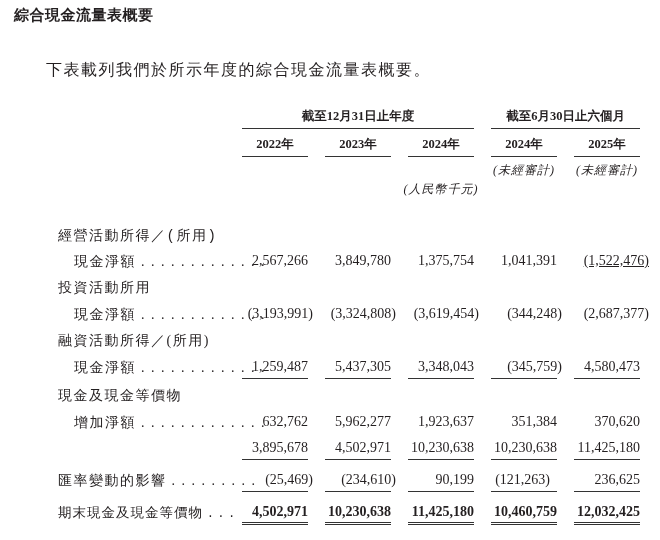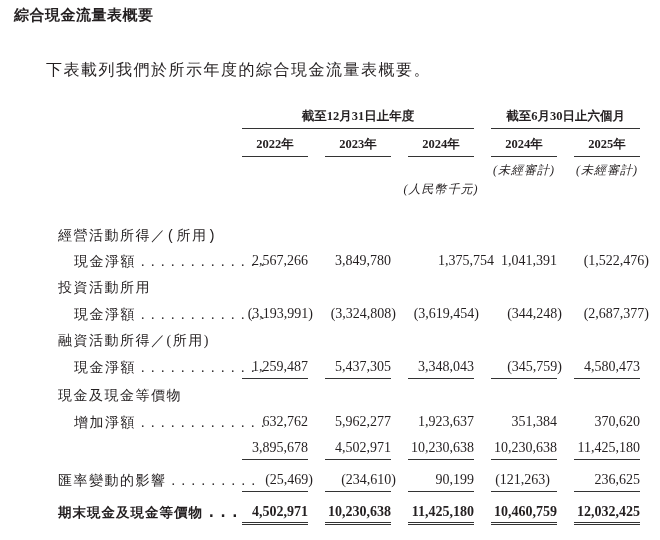--- a/index.html
+++ b/index.html
@@ -10,21 +10,21 @@
   .intro { position:absolute; left:46px; top:60px; font-size:16px; letter-spacing:1.5px; }
   .grp { position:absolute; top:108px; font-size:12.5px; font-weight:bold; text-align:center;
          border-bottom:1px solid #333; padding-bottom:3px; font-family:"Liberation Serif", serif; }
   .yr { position:absolute; top:136px; width:66px; font-size:12.5px; font-weight:bold; text-align:center;
         border-bottom:1px solid #333; padding-bottom:3px; }
   .unaud { position:absolute; top:162px; width:66px; font-size:12px; font-style:italic; text-align:center; letter-spacing:1px; }
   .unit { position:absolute; top:181px; left:400px; width:82px; font-size:12px; font-style:italic; text-align:center; letter-spacing:1px; }
   .row { position:absolute; left:0; width:660px; height:24px; font-size:14px; }
   .lbl { position:absolute; left:58px; top:3px; letter-spacing:1.5px; white-space:nowrap; }
   .lbl.sub { left:74px; }
-  .lbl.bold { font-weight:bold; font-family:"DejaVu Sans", sans-serif; font-size:13.5px; letter-spacing:1px; }
+  .lbl.bold { font-weight:normal; font-family:"DejaVu Sans", sans-serif; font-size:13.5px; letter-spacing:1px; }
   .val { position:absolute; top:3px; width:70px; text-align:right; white-space:nowrap; font-size:14px; }
   .val.neg { width:75px; }
   .cell { position:absolute; top:0; width:66px; height:22px; }
   .cell.ul1 { border-bottom:1px solid #333; }
   .cell.ul2 { border-bottom:3px double #333; height:21px; }
   .bold-num { font-weight:bold; }
 </style>
 </head>
 <body>
 
@@ -44,23 +44,23 @@
 <div class="unaud" style="left:574px;">(未經審計)</div>
 <div class="unit">(人民幣千元)</div>
 
 <div class="row" style="top:224px;font-family:Liberation Mono, monospace;">
   <span class="lbl">經營活動所得／(所用)</span>
 </div>
 <div class="row" style="top:250px;">
   <span class="lbl sub">現金淨額 . . . . . . . . . . . . .</span>
   <span class="val" style="left:238px;">2,567,266</span>
   <span class="val" style="left:321px;">3,849,780</span>
-  <span class="val" style="left:424px;text-align:right;">1,375,754</span>
+  <span class="val" style="left:404px;text-align:right;">1,375,754</span>
   <span class="val" style="left:487px;">1,041,391</span>
-  <span class="val neg" style="left:574px;">(1,522,476)</span>
+  <span class="val neg" style="left:574px;text-decoration:underline;">(1,522,476)</span>
 </div>
 
 <div class="row" style="top:276px;">
   <span class="lbl">投資活動所用</span>
 </div>
 <div class="row" style="top:303px;">
   <span class="lbl sub">現金淨額 . . . . . . . . . . . . .</span>
   <span class="val neg" style="left:238px;">(3,193,991)</span>
   <span class="val neg" style="left:321px;">(3,324,808)</span>
   <span class="val neg" style="left:404px;">(3,619,454)</span>

